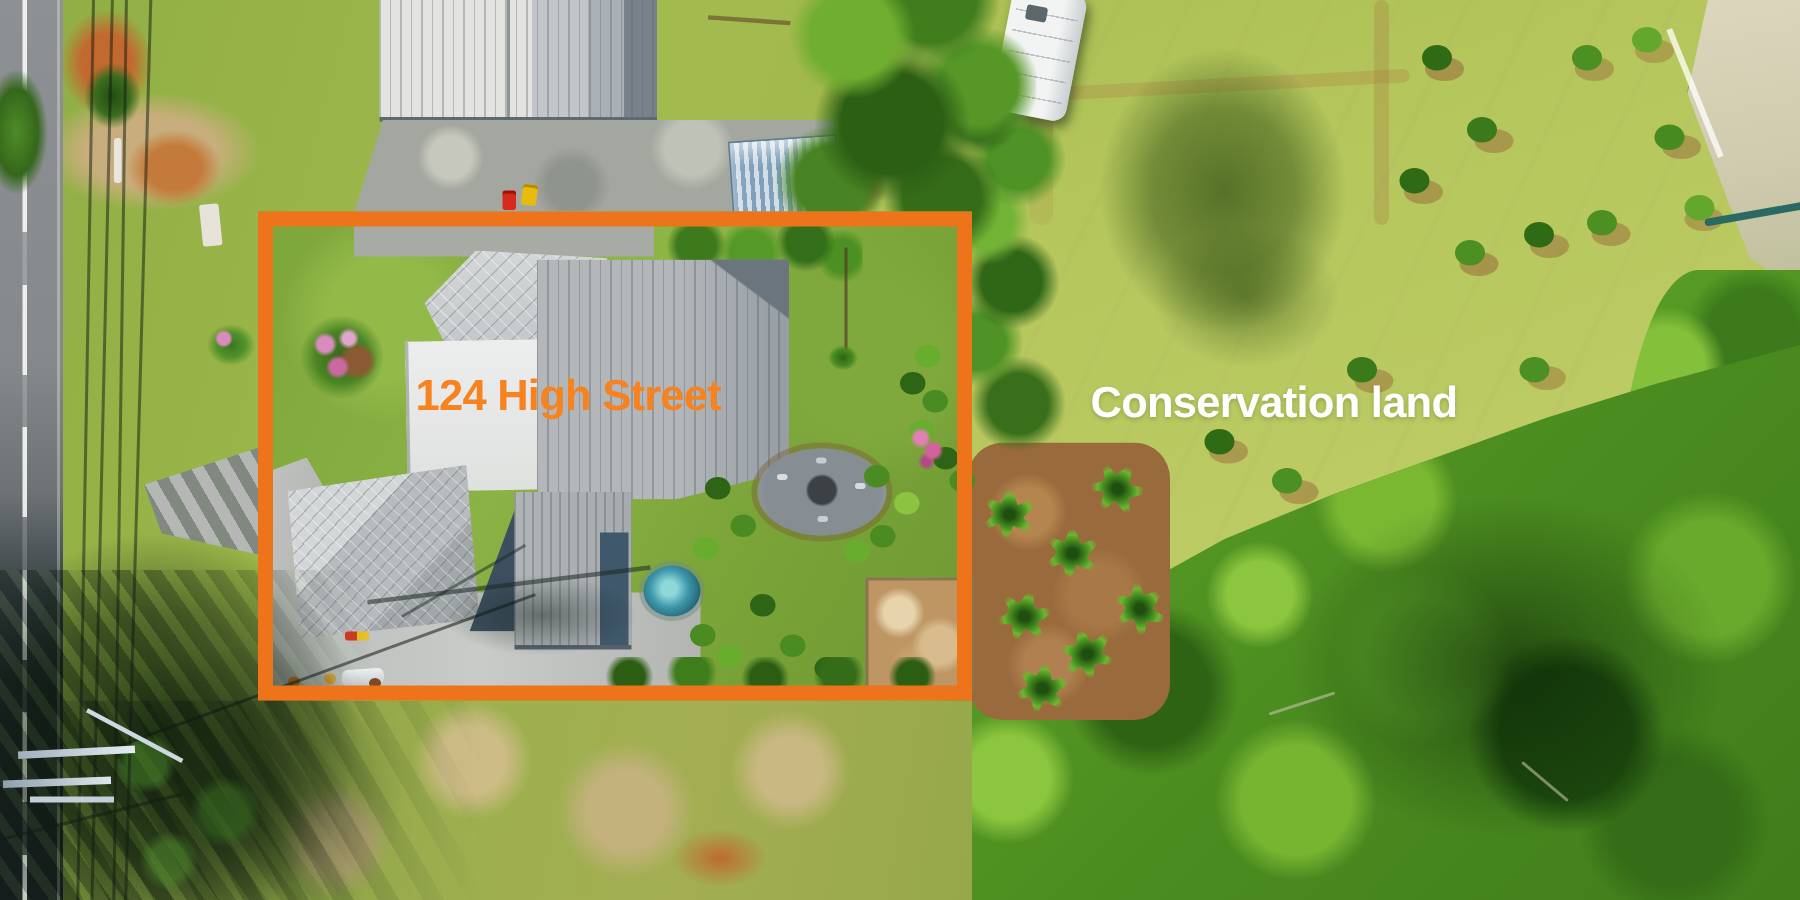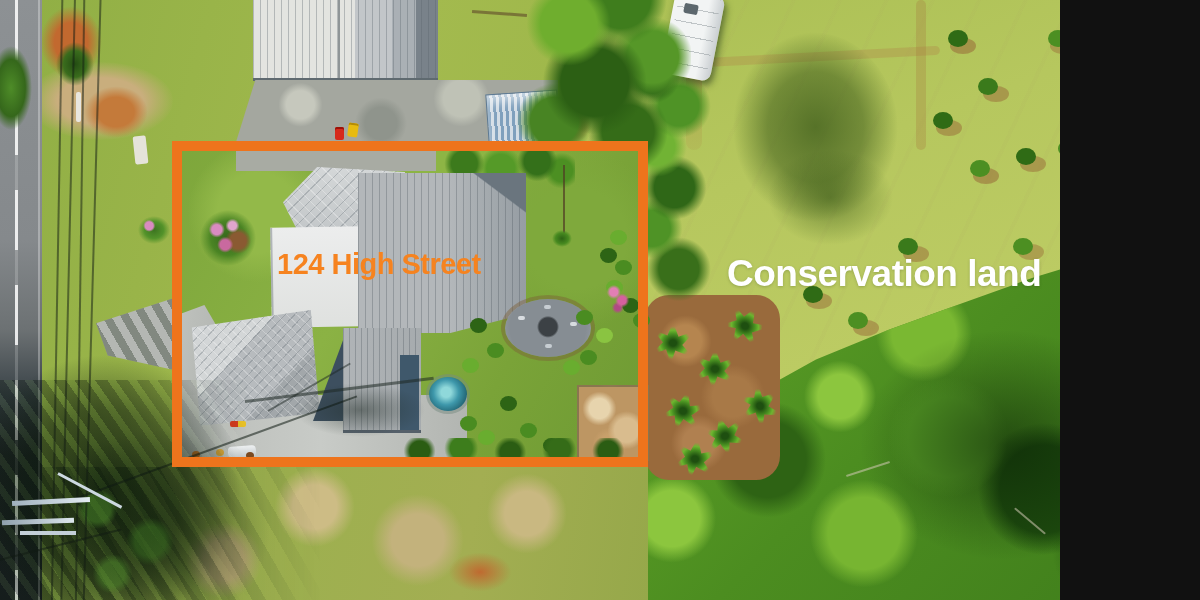--- a/index.html
+++ b/index.html
@@ -1,17 +1,17 @@
 <!DOCTYPE html>
 <html><head>
 <meta charset="utf-8">
 <style>
   html,body{margin:0;padding:0;background:#111;}
   #scene{
-    position:relative;width:1060px;height:600px;overflow:hidden;
+    position:relative;width:1200px;height:600px;overflow:hidden;
     font-family:"Liberation Sans", sans-serif;
     background:linear-gradient(105deg,#8fae44,#a3ba4e 35%,#9cb648 60%,#8cab40);
   }
   .abs{position:absolute;}
   
   .cons-field{left:560px;top:0;width:640px;height:600px;
     background:linear-gradient(160deg,#aabf53 0,#b6c75e 30%,#bccb63 55%,#a9bf52 78%,#9ab34a 100%);}
   .cons-mow{left:560px;top:0;width:640px;height:600px;opacity:.5;
     background:repeating-linear-gradient(115deg,rgba(170,160,95,.14) 0 4px,transparent 4px 42px);}
   .tree-shadow-big{left:733px;top:32px;width:165px;height:190px;border-radius:46% 54% 50% 52%;
@@ -267,21 +267,21 @@
     background:radial-gradient(closest-side,#bf6a30,rgba(191,106,48,0) 75%);}
   .shadow-bottom2{left:42px;top:467px;width:280px;height:133px;opacity:.7;
     background:repeating-linear-gradient(60deg,rgba(20,35,15,.5) 0 12px,rgba(20,35,15,.12) 12px 26px);
     -webkit-mask:linear-gradient(90deg,#000 45%,transparent);mask:linear-gradient(90deg,#000 45%,transparent);}
   
   .boundary{left:172px;top:141px;width:476px;height:326px;box-sizing:border-box;
     border:10px solid var(--boundary-orange,#EE741C);z-index:50;}
   .label{position:absolute;z-index:60;font-weight:bold;white-space:nowrap;letter-spacing:-.5px;}
   .addr{left:277px;top:248px;font-size:29px;color:var(--label-orange,#F6831F);}
   .area{left:318px;top:306px;font-size:29px;color:var(--label-orange,#F6831F);}
-  .cons{left:727px;top:253px;font-size:37px;color:var(--label-white,#FFFFFF);
+  .cons{left:727px;top:253px;font-size:29px;color:var(--label-white,#FFFFFF);
     text-shadow:0 1px 3px rgba(40,60,20,.25);}
 </style>
 </head>
 <body>
 
 <div id="scene" style="--boundary-orange: #EE741C; --label-orange: #F6831F; --label-white: #FFFFFF;">
 
   <div class="abs cons-field"></div>
   <div class="abs cons-mow"></div>
   <div class="abs trail-v"></div>

